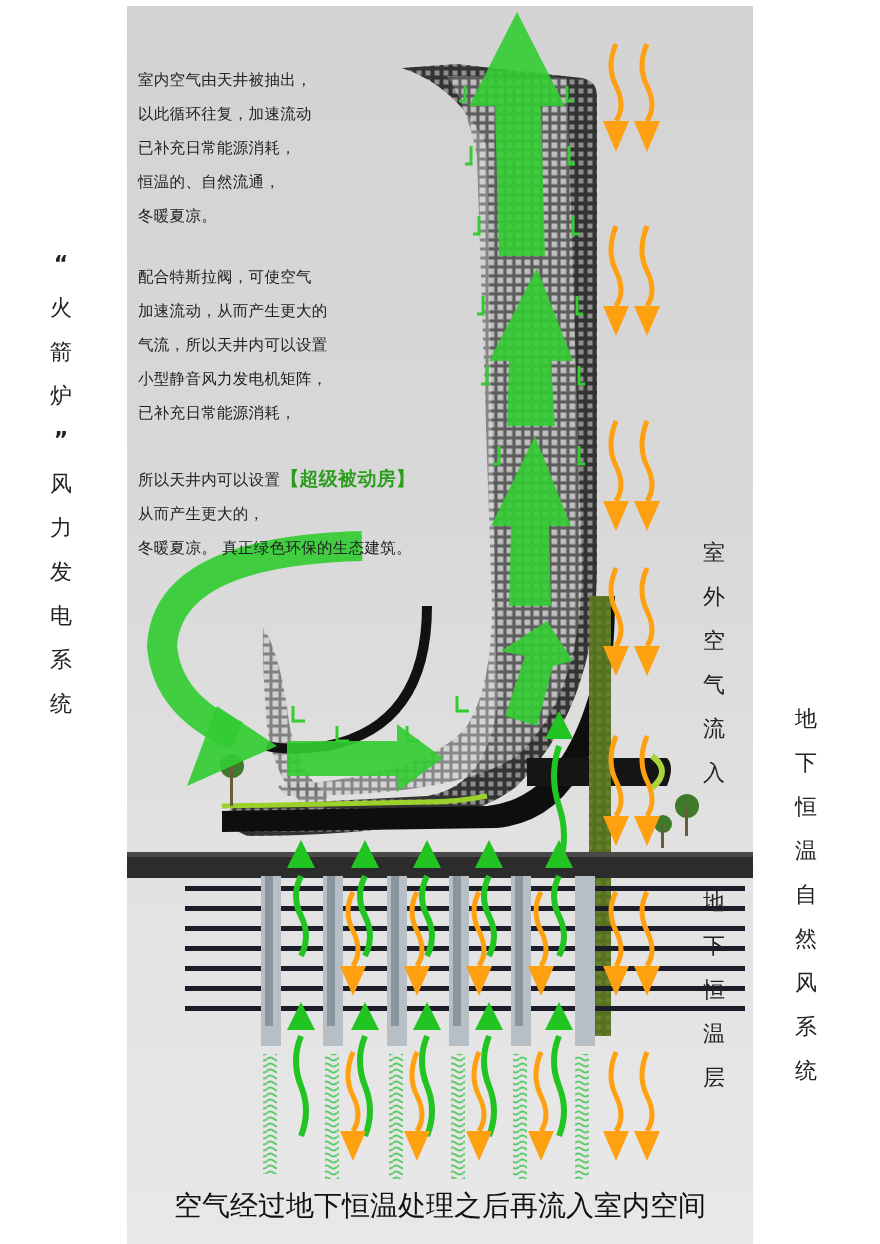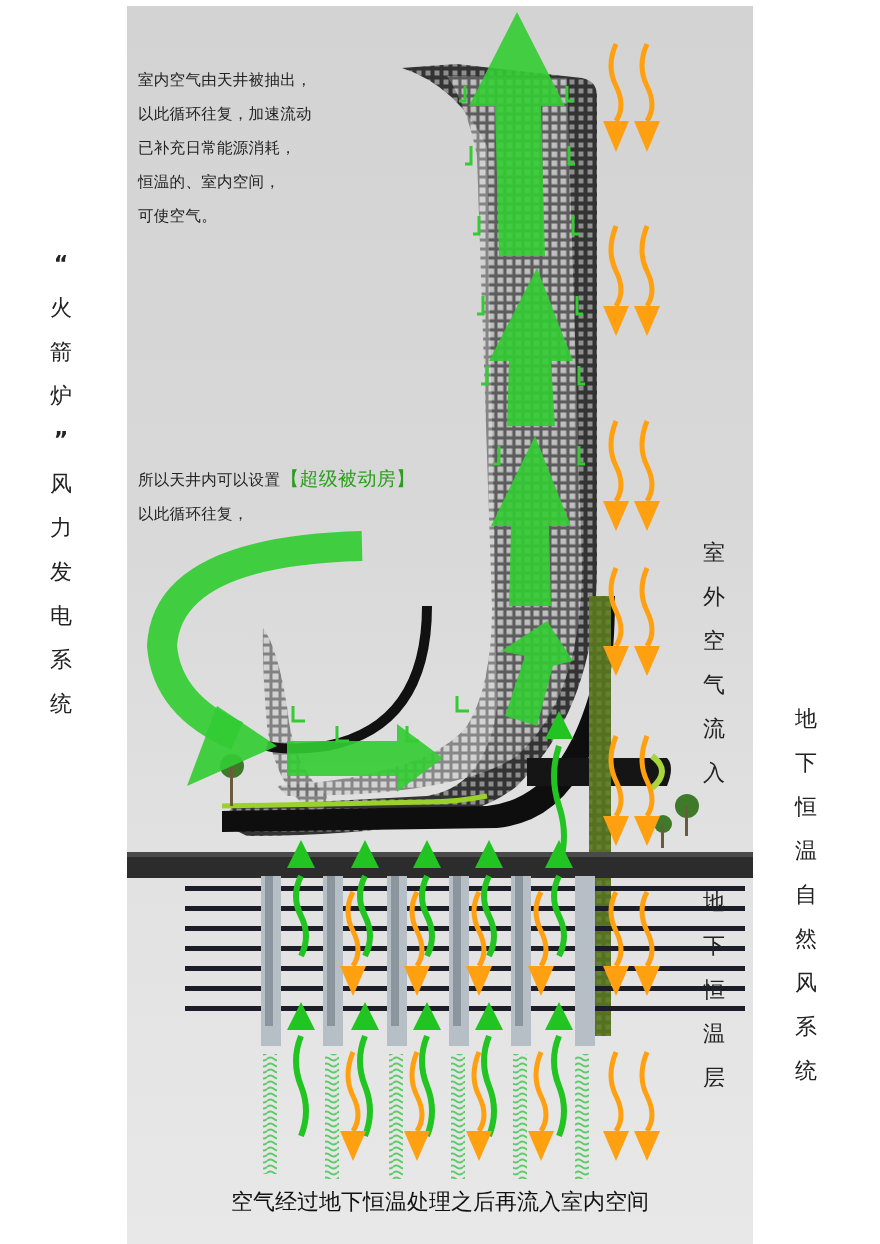--- a/index.html
+++ b/index.html
@@ -3,24 +3,24 @@
 <meta charset="utf-8">
 <style>
   html, body { margin:0; padding:0; }
   body { width:880px; height:1244px; background:#ffffff; position:relative; overflow:hidden;
          font-family:"DejaVu Sans","Liberation Sans",sans-serif; color:#222; }
   .panel { position:absolute; left:127px; top:6px; width:626px; height:1244px;
            background:linear-gradient(#d3d3d3 0%, #d8d8d8 40%, #e2e2e2 70%, #e8e8e8 100%); overflow:hidden; }
   .illus { position:absolute; left:0; top:0; width:626px; height:1244px; }
   .para { position:absolute; left:11px; font-size:15.5px; line-height:34px; color:#222; letter-spacing:0.3px; }
   .para div { white-space:nowrap; }
-  .hl { color:#2a9e1c; font-weight:normal; font-size:19px; }
+  .hl { color:#2a9e1c; font-weight:bold; font-size:19px; }
   .vcol { position:absolute; display:flex; flex-direction:column; align-items:center; font-size:22px; color:#222; }
   .vcol span { display:block; height:44px; line-height:44px; }
-  .caption { position:absolute; left:0; width:626px; top:1181px; text-align:center; font-size:22px; color:#111;font-family:Liberation Mono, monospace; }
+  .caption { position:absolute; left:0; width:626px; top:1181px; text-align:center; font-size:28px; color:#111;font-family:Liberation Mono, monospace; }
 </style>
 </head>
 <body>
 
 <div class="panel">
 
   <svg class="illus" viewBox="0 0 626 1244" xmlns="http://www.w3.org/2000/svg">
     <defs>
       <pattern id="grid" width="9" height="9" patternUnits="userSpaceOnUse">
         <rect width="9" height="9" fill="#2a2a2a"></rect>
@@ -207,30 +207,38 @@
         <polygon points="277,1125 303,1125 290,1155"></polygon>
       <polygon points="339,1125 365,1125 352,1155"></polygon>
         <polygon points="401,1125 427,1125 414,1155"></polygon>
     </g>
   </svg>
 
   <div class="para" style="top:57px;">
     <div>室内空气由天井被抽出，</div>
     <div>以此循环往复，加速流动</div>
     <div>已补充日常能源消耗，</div>
-    <div>恒温的、室内空间，</div>
-    <div>可使空气。</div>
-  </div>
-
+    <div>恒温的、自然流通，</div>
+    <div>冬暖夏凉。</div>
+  </div>
+
+  <div class="para" style="top:254px;">
+    <div>配合特斯拉阀，可使空气</div>
+    <div>加速流动，从而产生更大的</div>
+    <div>气流，所以天井内可以设置</div>
+    <div>小型静音风力发电机矩阵，</div>
+    <div>已补充日常能源消耗，</div>
+  </div>
 
   <div class="para" style="top:455px;">
     <div>
       <span>所以天井内可以设置</span><span class="hl">【超级被动房】</span>
     </div>
-    <div>以此循环往复，</div>
+    <div>从而产生更大的，</div>
+    <div>冬暖夏凉。  真正绿色环保的生态建筑。</div>
   </div>
 
   <div class="vcol" style="left:576px; top:525px;">
     <span>室</span>
     <span>外</span>
     <span>空</span>
     <span>气</span>
     <span>流</span>
     <span>入</span>
   </div>

